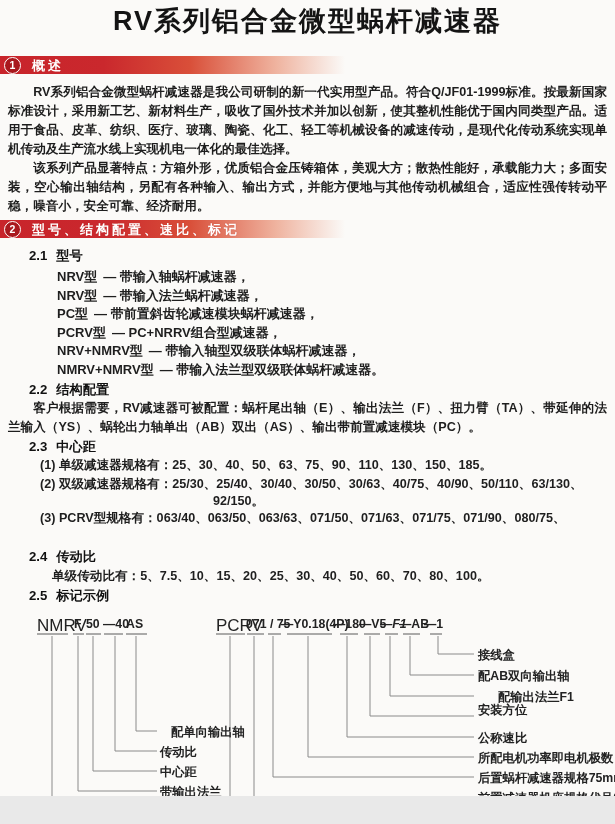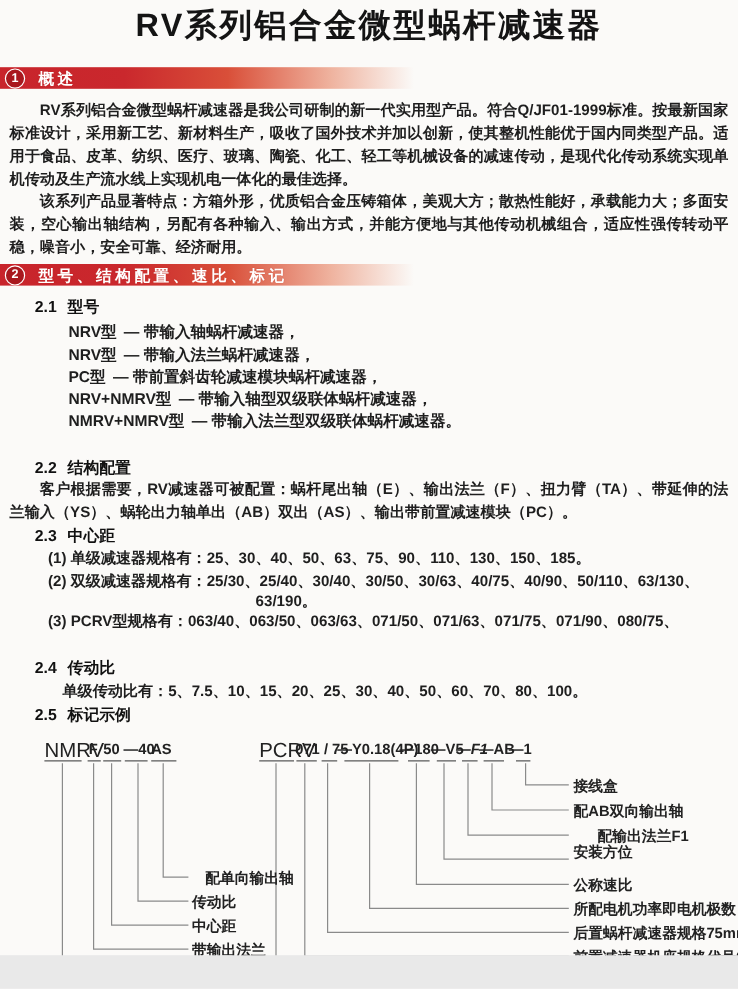--- a/index.html
+++ b/index.html
@@ -53,35 +53,36 @@
     <span class="btitle">型号、结构配置、速比、标记</span>
   </div>
 
   <div class="abs subhead" style="top:247px;left:29px;">
     <span class="num">2.1</span><span>型号</span>
   </div>
   <div class="abs" style="top:268px;left:57px;">
     <div class="model-line"><span class="mname">NRV型</span><span class="mdesc">— 带输入轴蜗杆减速器，</span></div>
     <div class="model-line"><span class="mname">NRV型</span><span class="mdesc">— 带输入法兰蜗杆减速器，</span></div>
     <div class="model-line"><span class="mname">PC型</span><span class="mdesc">— 带前置斜齿轮减速模块蜗杆减速器，</span></div>
+    <div class="model-line"><span class="mname">PCRV型</span><span class="mdesc">— PC+NRRV组合型减速器，</span></div>
     <div class="model-line"><span class="mname">NRV+NMRV型</span><span class="mdesc">— 带输入轴型双级联体蜗杆减速器，</span></div>
     <div class="model-line"><span class="mname">NMRV+NMRV型</span><span class="mdesc">— 带输入法兰型双级联体蜗杆减速器。</span></div>
   </div>
 
   <div class="abs subhead" style="top:381px;left:29px;">
     <span class="num">2.2</span><span>结构配置</span>
   </div>
   <div class="abs para" style="top:399px;left:8px;">客户根据需要，RV减速器可被配置：蜗杆尾出轴（E）、输出法兰（F）、扭力臂（TA）、带延伸的法兰输入（YS）、蜗轮出力轴单出（AB）双出（AS）、输出带前置减速模块（PC）。</div>
 
   <div class="abs subhead" style="top:438px;left:29px;">
     <span class="num">2.3</span><span>中心距</span>
   </div>
   <div class="abs spec-line" style="top:457px;left:40px;">(1) 单级减速器规格有：25、30、40、50、63、75、90、110、130、150、185。</div>
   <div class="abs spec-line" style="top:476px;left:40px;">(2) 双级减速器规格有：25/30、25/40、30/40、30/50、30/63、40/75、40/90、50/110、63/130、</div>
-  <div class="abs spec-line" style="top:493px;left:213px;">63/190。</div>
+  <div class="abs spec-line" style="top:493px;left:213px;">92/150。</div>
   <div class="abs spec-line" style="top:510px;left:40px;">(3) PCRV型规格有：063/40、063/50、063/63、071/50、071/63、071/75、071/90、080/75、</div>
 
   <div class="abs subhead" style="top:548px;left:29px;">
     <span class="num">2.4</span><span>传动比</span>
   </div>
   <div class="abs spec-line" style="top:568px;left:52px;">单级传动比有：5、7.5、10、15、20、25、30、40、50、60、70、80、100。</div>
 
   <div class="abs subhead" style="top:587px;left:29px;">
     <span class="num">2.5</span><span>标记示例</span>
   </div>

